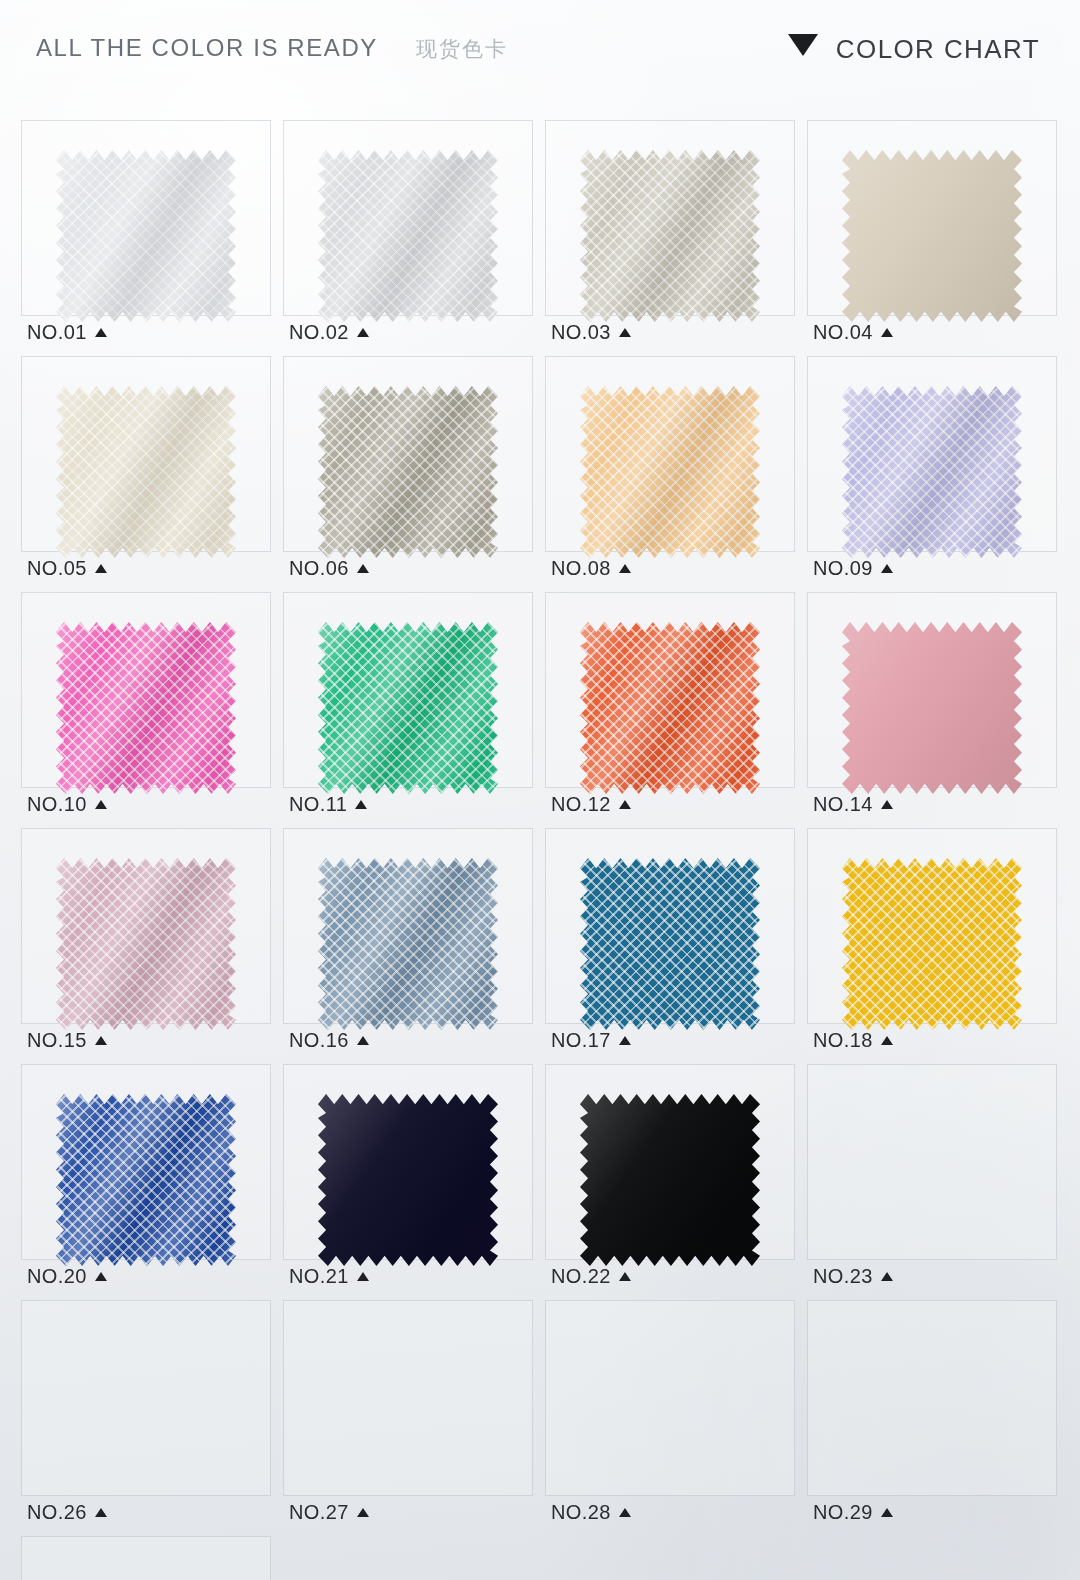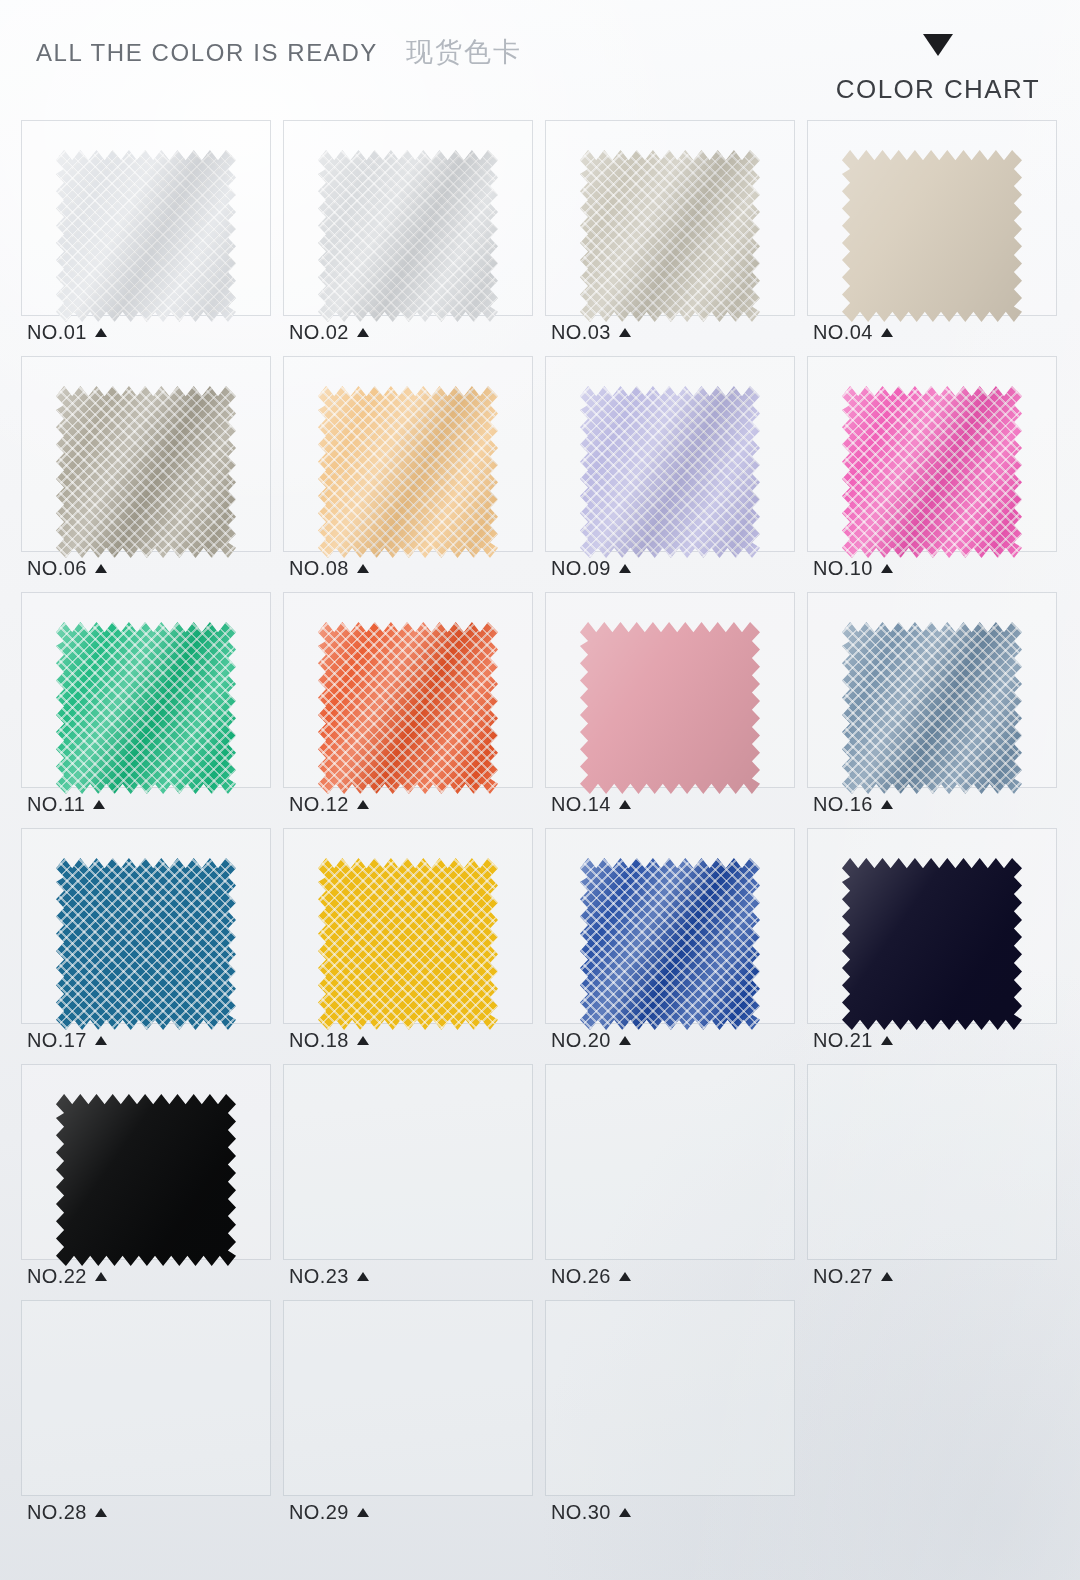--- a/index.html
+++ b/index.html
@@ -43,43 +43,42 @@
     left: 0; right: 0;
     top: 34px;
     height: 56px;
   }
   .hdr-left {
     position: absolute;
     left: 36px;
     top: 0;
     display: flex;
     align-items: baseline;
-    gap: 28px;
+    gap: 38px;
   }
   .hdr-en {
     font-size: 24px;
     letter-spacing: 1.6px;
     color: #6a6f76;
     font-weight: 400;
     white-space: nowrap;
   }
   .hdr-cn {
-    font-size: 27px;
+    font-size: 21px;
     letter-spacing: 2px;
     color: #b3b8bf;
     white-space: nowrap;
   }
   .hdr-right {
     position: absolute;
     right: 40px;
     top: 0;
     display: flex;
-    align-items: center;
+    align-items: flex-start;
     gap: 18px;
-    flex-direction: column;
   }
   .tri-down {
     width: 0; height: 0;
     border-left: 15px solid transparent;
     border-right: 15px solid transparent;
     border-top: 22px solid #1c1d20;
   }
   .hdr-cc {
     font-size: 26px;
     letter-spacing: 1.4px;
@@ -278,20 +277,30 @@
           <div class="swatch smooth" style="background: rgb(217, 207, 190);"></div>
         </div>
         <div class="cell-label">
           <span>NO.04</span>
           <span class="tri-up"></span>
         </div>
       </div>
       <div class="cell">
         <div class="cell-box"></div>
         <div class="swatch-wrap">
+          <div class="swatch lattice shiny" style="background: rgb(228, 221, 201);"></div>
+        </div>
+        <div class="cell-label">
+          <span>NO.05</span>
+          <span class="tri-up"></span>
+        </div>
+      </div>
+      <div class="cell">
+        <div class="cell-box"></div>
+        <div class="swatch-wrap">
           <div class="swatch lattice shiny" style="background: rgb(168, 163, 148);"></div>
         </div>
         <div class="cell-label">
           <span>NO.06</span>
           <span class="tri-up"></span>
         </div>
       </div>
       <div class="cell">
         <div class="cell-box"></div>
         <div class="swatch-wrap">
@@ -342,20 +351,30 @@
           <span class="tri-up"></span>
         </div>
       </div>
       <div class="cell">
         <div class="cell-box"></div>
         <div class="swatch-wrap">
           <div class="swatch smooth" style="background: rgb(226, 161, 172);"></div>
         </div>
         <div class="cell-label">
           <span>NO.14</span>
+          <span class="tri-up"></span>
+        </div>
+      </div>
+      <div class="cell">
+        <div class="cell-box"></div>
+        <div class="swatch-wrap">
+          <div class="swatch lattice shiny" style="background: rgb(207, 166, 183);"></div>
+        </div>
+        <div class="cell-label">
+          <span>NO.15</span>
           <span class="tri-up"></span>
         </div>
       </div>
       <div class="cell">
         <div class="cell-box"></div>
         <div class="swatch-wrap">
           <div class="swatch lattice shiny" style="background: rgb(111, 140, 166);"></div>
         </div>
         <div class="cell-label">
           <span>NO.16</span>

